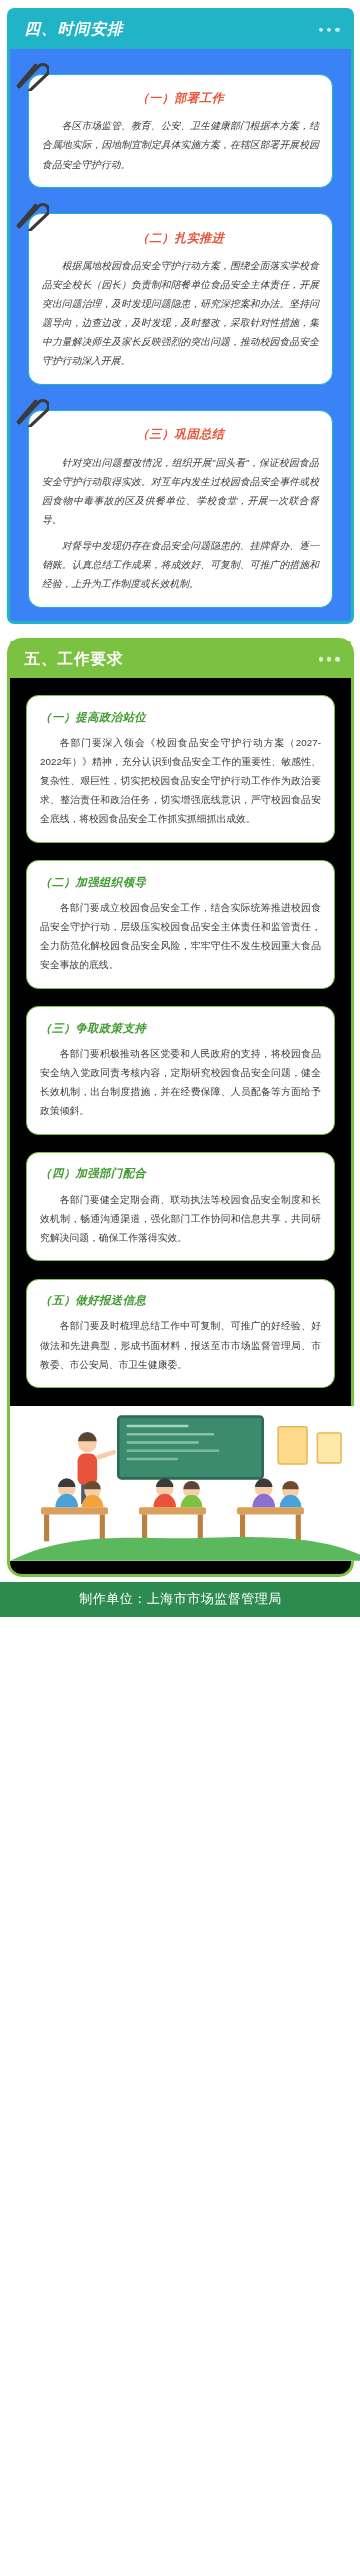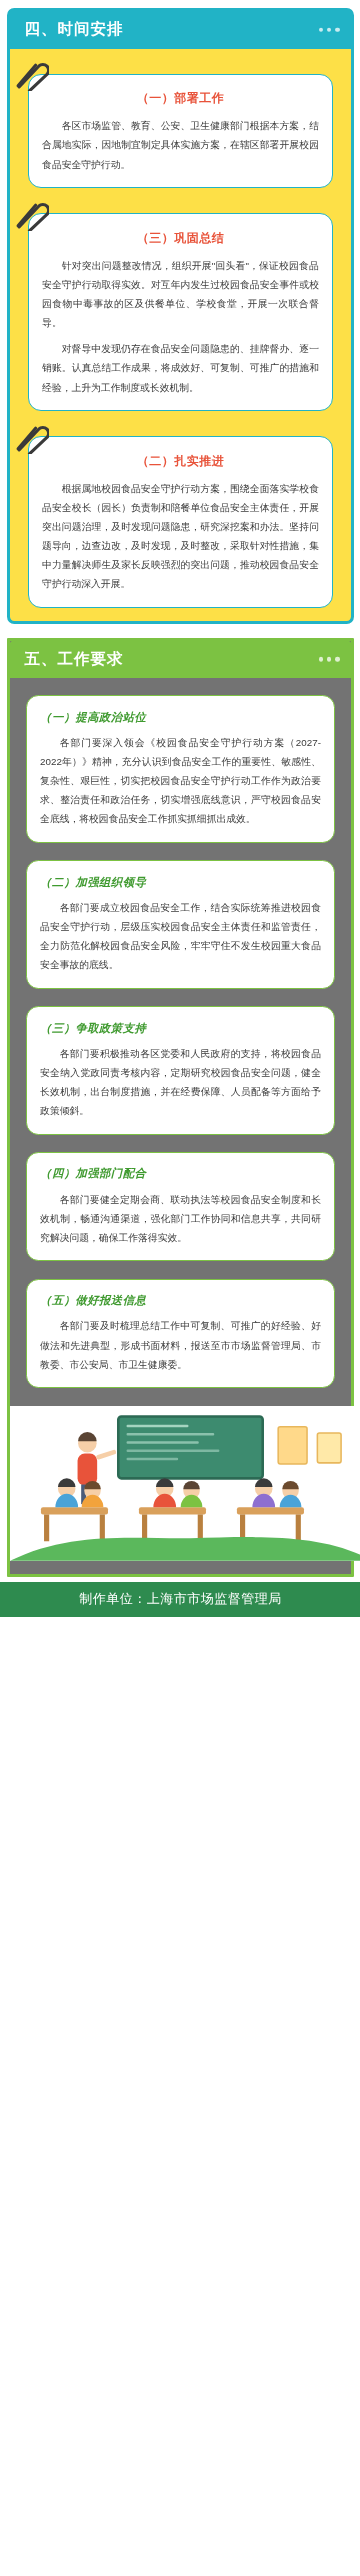--- a/index.html
+++ b/index.html
@@ -14,27 +14,28 @@
   .page {
     width: 361px;
     min-height: 2753px;
     background: #ffffff;
     position: relative;
     box-sizing: border-box;
   }
 
   
   .section-teal {
-    background: #fde047;
+    background: #3b82f6;
     border: 3.1px solid #21b3c6;
     border-radius: 7.2px;
     margin: 8.2px 7.2px 13.4px 7.2px;
     padding: 0 0 13.4px 0;
     box-sizing: border-box;
     position: relative;
+    font-style: italic;
   }
   .sec-header-teal {
     background: #21b3c6;
     color: #ffffff;
     font-size: 15.5px;
     font-weight: bold;
     letter-spacing: 1px;
     padding: 8.2px 10.3px 8.2px 14.4px;
     border-radius: 2.1px 2.1px 0 0;
     position: relative;
@@ -48,23 +49,23 @@
     gap: 3.6px;
   }
   .sec-header-teal .hdr-dots i {
     width: 4.6px; height: 4.6px; border-radius: 50%;
     background: rgba(255,255,255,0.75);
     display: block;
   }
 
   
   .section-green {
-    background: #737373;
+    background: #000000;
     border: 3.1px solid #7cc242;
-    border-radius: 1px;
+    border-radius: 15px;
     margin: 8.2px 7.2px 5.2px 7.2px;
     padding: 0 0 13.4px 0;
     box-sizing: border-box;
     position: relative;
   }
   .sec-header-green {
     background: #7cc242;
     color: #ffffff;
     font-size: 15.5px;
     font-weight: bold;
@@ -185,32 +186,32 @@
       </svg>
       <div class="card-title-teal">（一）部署工作</div>
       <p class="card-body">各区市场监管、教育、公安、卫生健康部门根据本方案，结合属地实际，因地制宜制定具体实施方案，在辖区部署开展校园食品安全守护行动。</p>
     </div>
 
     <div class="card-teal">
       <svg class="clip" viewBox="0 0 66 58">
         <path d="M8 50 L46 10 a11 11 0 0 1 16 16 L28 58" fill="none" stroke="#3a3a3a" stroke-width="6" stroke-linecap="round"></path>
         <path d="M6 48 L40 8" fill="none" stroke="#3a3a3a" stroke-width="6" stroke-linecap="round"></path>
       </svg>
-      <div class="card-title-teal">（三）巩固总结</div>
-      <p class="card-body">针对突出问题整改情况，组织开展"回头看"，保证校园食品安全守护行动取得实效。对互年内发生过校园食品安全事件或校园食物中毒事故的区及供餐单位、学校食堂，开展一次联合督导。</p>
-      <p class="card-body">对督导中发现仍存在食品安全问题隐患的、挂牌督办、逐一销账。认真总结工作成果，将成效好、可复制、可推广的措施和经验，上升为工作制度或长效机制。</p>
+      <div class="card-title-teal">（二）扎实推进</div>
+      <p class="card-body">根据属地校园食品安全守护行动方案，围绕全面落实学校食品安全校长（园长）负责制和陪餐单位食品安全主体责任，开展突出问题治理，及时发现问题隐患，研究深挖案和办法。坚持问题导向，边查边改，及时发现，及时整改，采取针对性措施，集中力量解决师生及家长反映强烈的突出问题，推动校园食品安全守护行动深入开展。</p>
     </div>
 
     <div class="card-teal">
       <svg class="clip" viewBox="0 0 66 58">
         <path d="M8 50 L46 10 a11 11 0 0 1 16 16 L28 58" fill="none" stroke="#3a3a3a" stroke-width="6" stroke-linecap="round"></path>
         <path d="M6 48 L40 8" fill="none" stroke="#3a3a3a" stroke-width="6" stroke-linecap="round"></path>
       </svg>
-      <div class="card-title-teal">（二）扎实推进</div>
-      <p class="card-body">根据属地校园食品安全守护行动方案，围绕全面落实学校食品安全校长（园长）负责制和陪餐单位食品安全主体责任，开展突出问题治理，及时发现问题隐患，研究深挖案和办法。坚持问题导向，边查边改，及时发现，及时整改，采取针对性措施，集中力量解决师生及家长反映强烈的突出问题，推动校园食品安全守护行动深入开展。</p>
+      <div class="card-title-teal">（三）巩固总结</div>
+      <p class="card-body">针对突出问题整改情况，组织开展"回头看"，保证校园食品安全守护行动取得实效。对互年内发生过校园食品安全事件或校园食物中毒事故的区及供餐单位、学校食堂，开展一次联合督导。</p>
+      <p class="card-body">对督导中发现仍存在食品安全问题隐患的、挂牌督办、逐一销账。认真总结工作成果，将成效好、可复制、可推广的措施和经验，上升为工作制度或长效机制。</p>
     </div>
   </div>
 
   <div class="section-green">
     <div class="sec-header-green">
       <span>五、工作要求</span>
       <span class="hdr-dots">
           <i></i>
           <i></i>
           <i></i>

